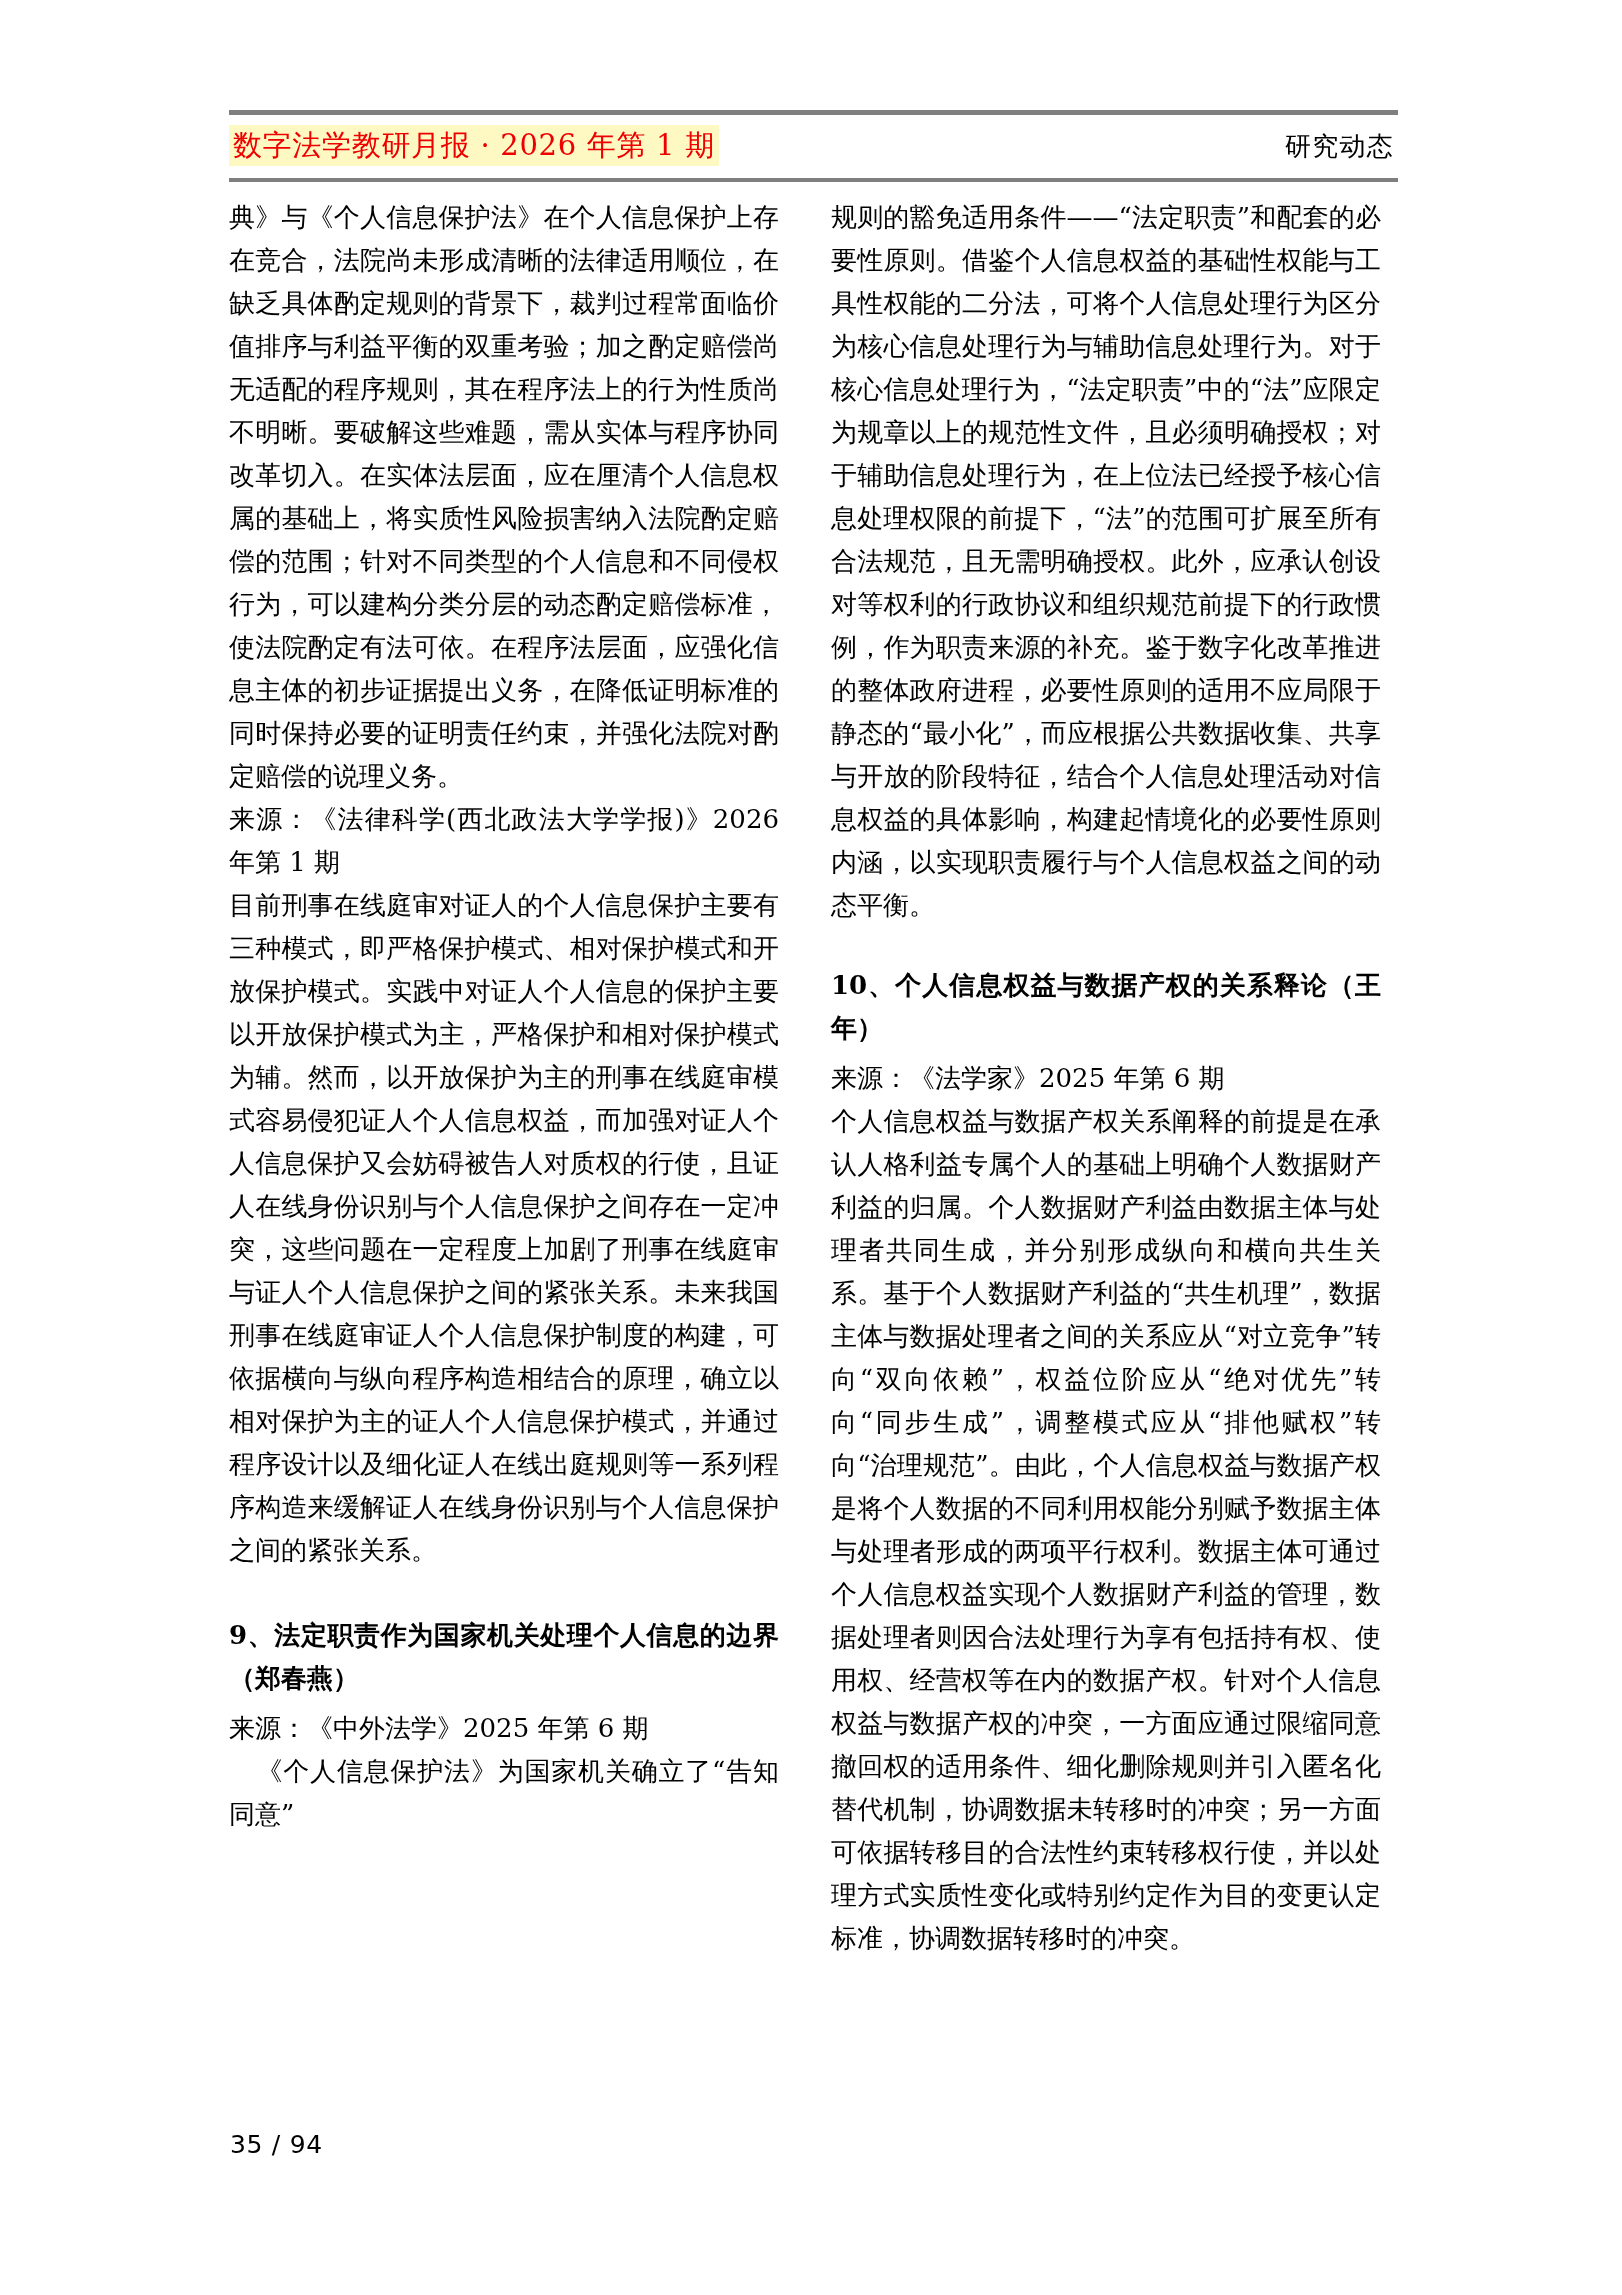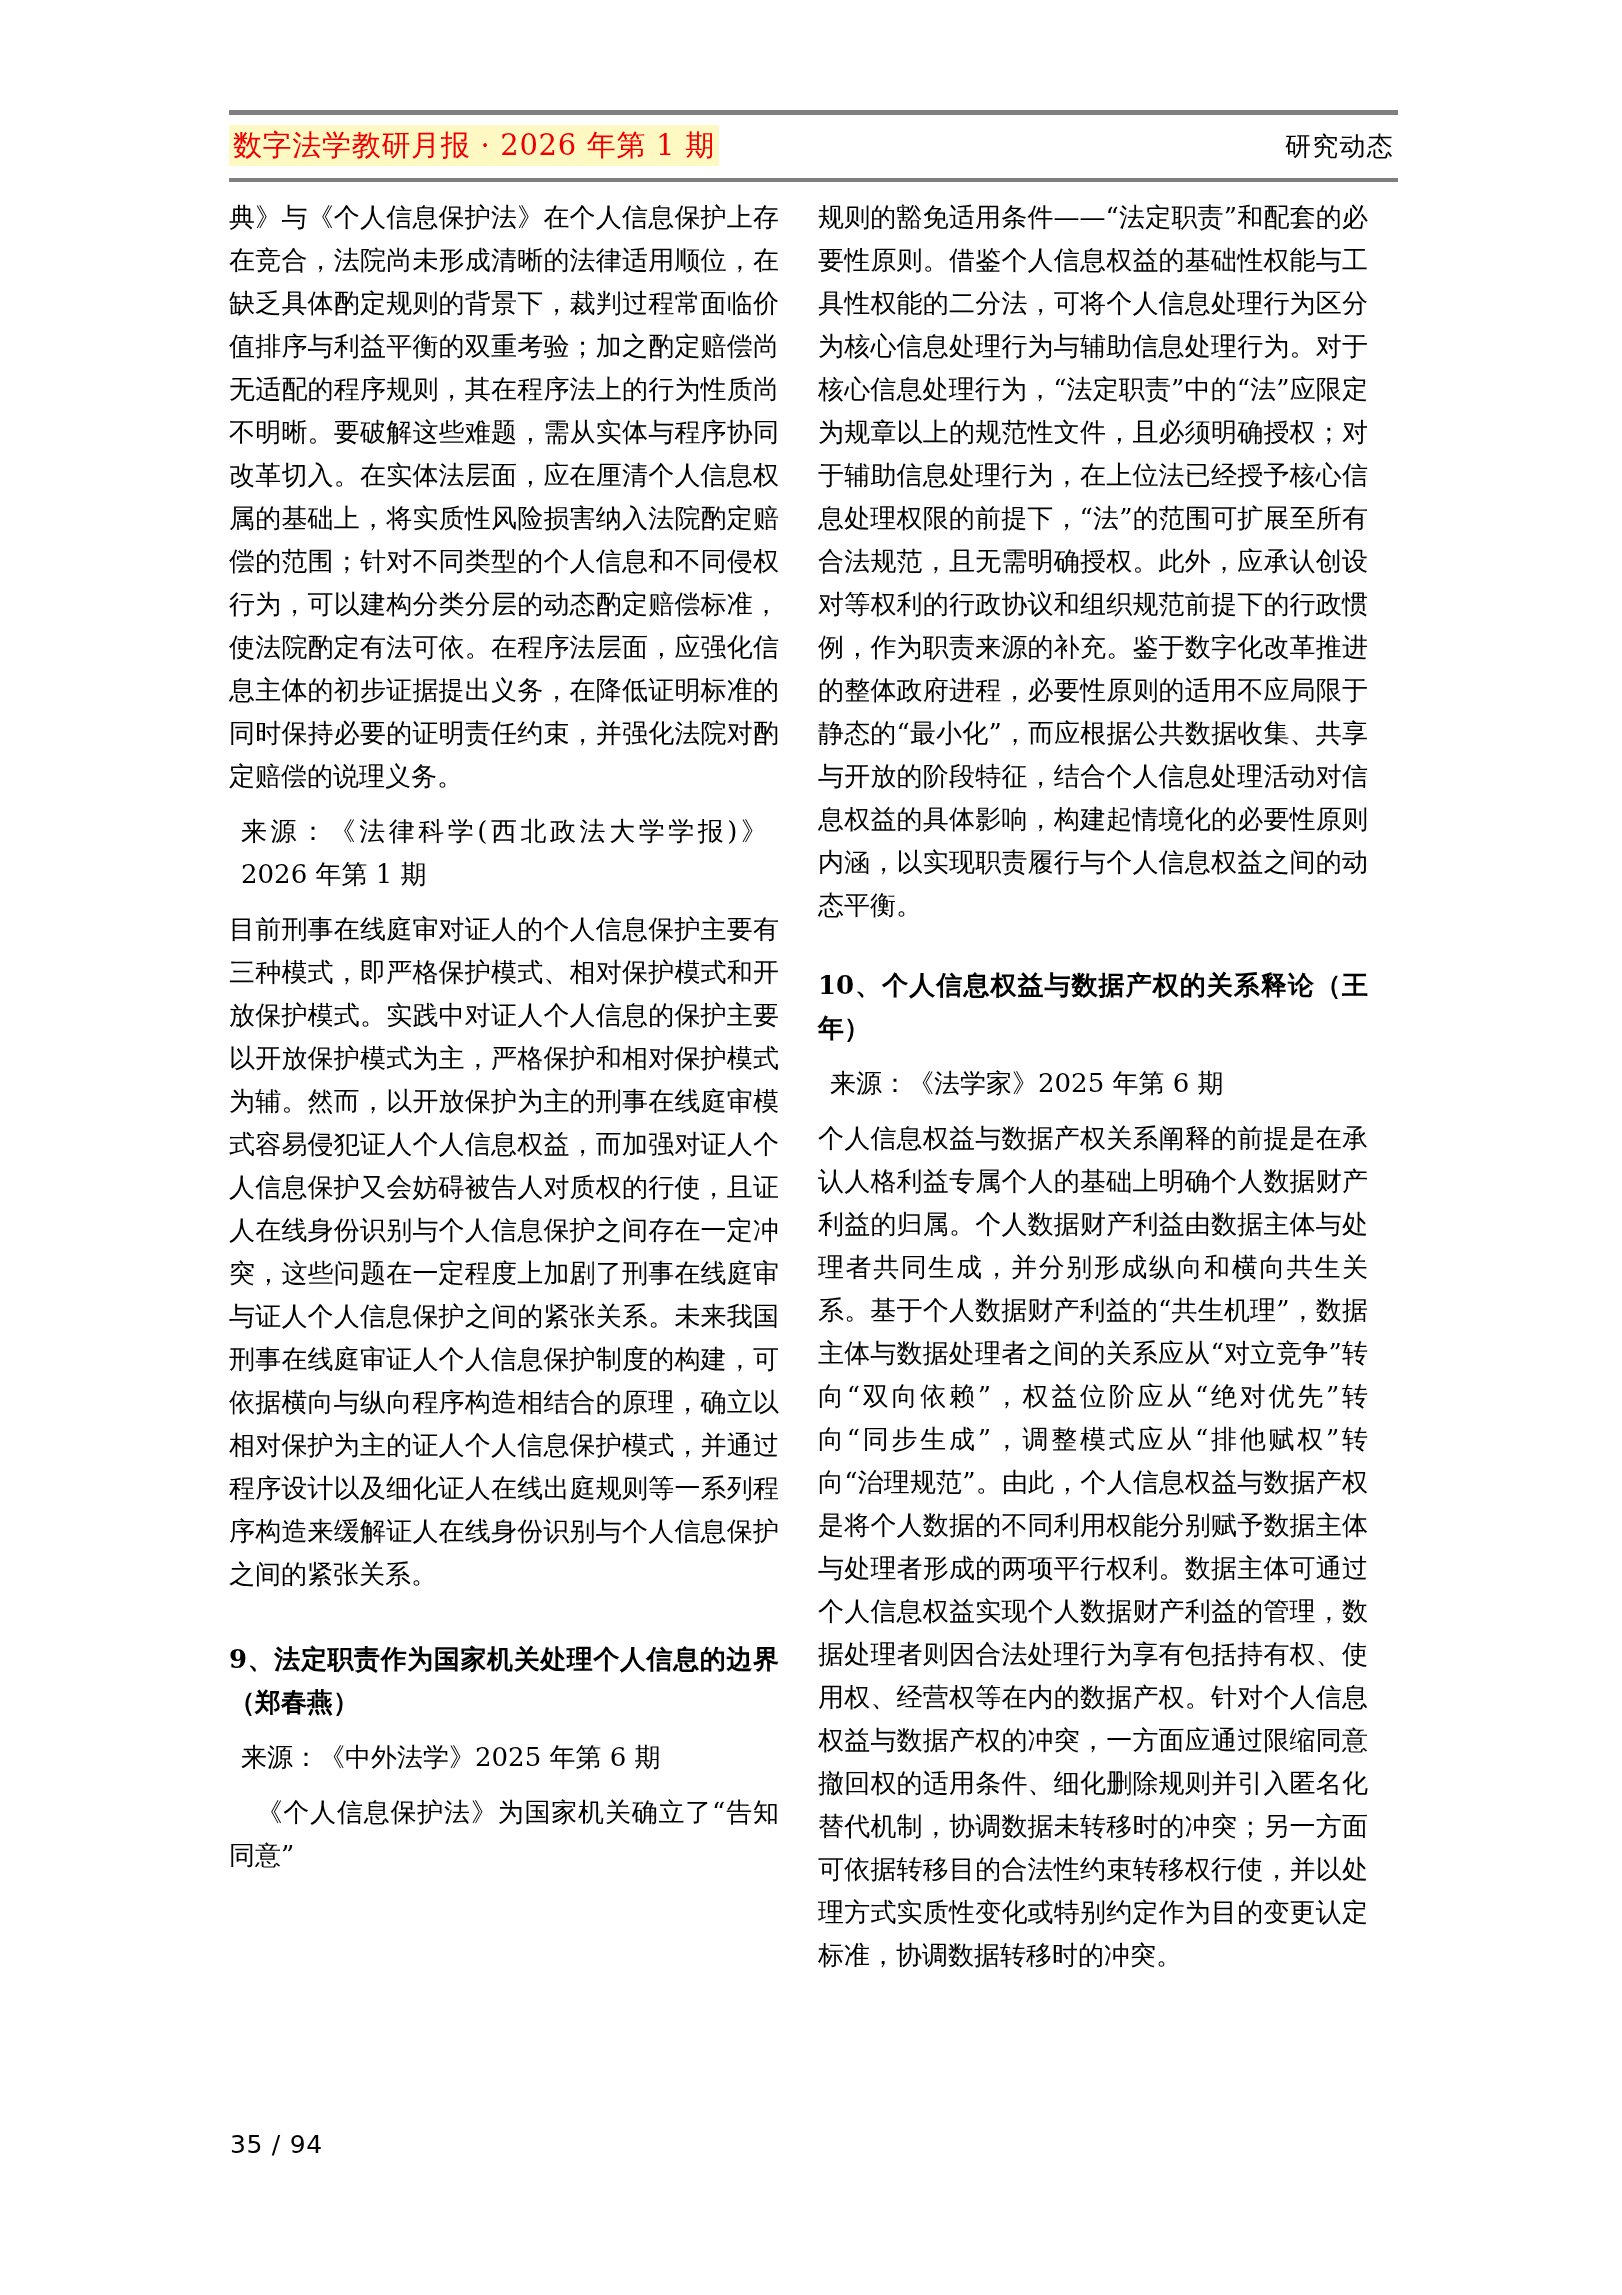--- a/index.html
+++ b/index.html
@@ -67,21 +67,21 @@
   }
 
   
   .columns {
     position: absolute;
     left: 229px;
     top: 196px;
     width: 1171px;
     height: 1885px;
     display: flex;
-    gap: 39px;
+    gap: 52px;
   }
   .col {
     width: 550px;
     flex: 0 0 550px;
   }
 
   p.body-text {
     margin: 0 0 0 0;
     font-family: "DejaVu Serif", "Liberation Serif", serif;
     font-size: 26px;
@@ -103,21 +103,21 @@
     line-height: 43px;
     text-align: justify;
     text-justify: inter-ideograph;
     color: #000000;
   }
   h2.section-heading.tight {
     margin-top: 42px;
   }
 
   p.source-line {
-    margin: 12px;
+    margin: 0;
     font-family: "DejaVu Serif", "Liberation Serif", serif;
     font-size: 26px;
     line-height: 43px;
     text-align: justify;
     text-justify: inter-ideograph;
     color: #000000;
   }
 
   
   .page-footer {

